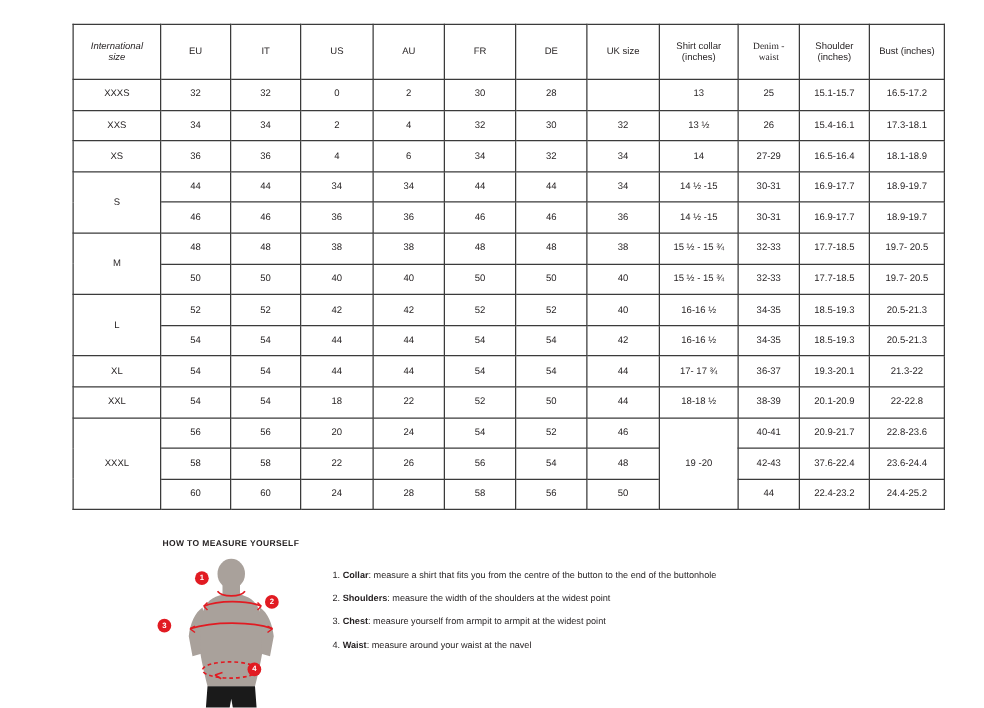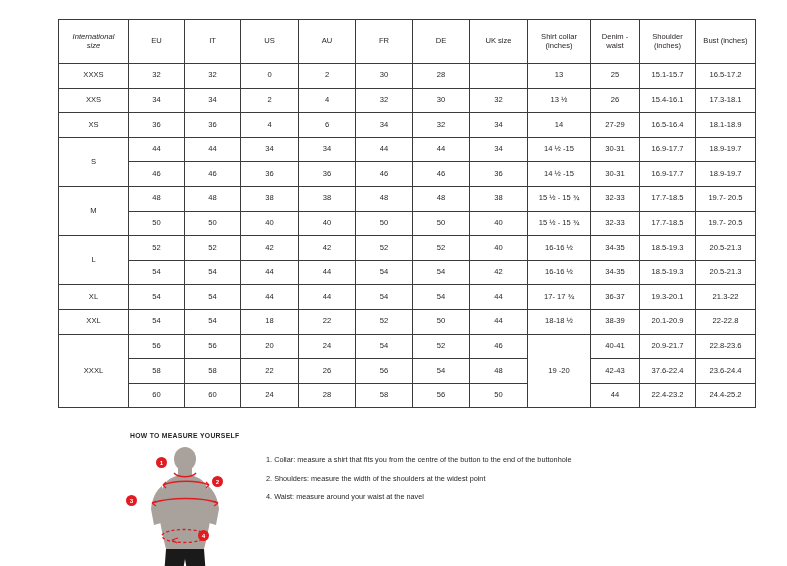--- a/index.html
+++ b/index.html
@@ -50,21 +50,21 @@
   }
   th.col-intl { width: 70px; font-style: italic; }
   th.col-eu   { width: 56px; margin-left: 45px; }
   th.col-it   { width: 56px; }
   th.col-us   { width: 58px; }
   th.col-au   { width: 57px; }
   th.col-fr   { width: 57px; }
   th.col-de   { width: 57px; }
   th.col-uk   { width: 58px; }
   th.col-collar { width: 63px; }
-  th.col-denim  { width: 49px; }
+  th.col-denim  { width: 49px; font-family: Liberation Serif, serif; }
   th.col-shoulder { width: 56px; }
   th.col-bust   { width: 60px; }
 
   .hdr-two-line { display: block; }
 
   
   .howto {
     position: absolute;
     left: 130px;
     top: 432px;
@@ -93,21 +93,21 @@
     padding: 0;
     list-style: none;
   }
   .howto-list li {
     font-size: 7.3px;
     line-height: 1.25;
     margin-bottom: 9.5px;
     color: #231f20;
     white-space: nowrap;
   }
-  .howto-list li b { font-weight: normal; }
+  .howto-list li b { font-weight: bold; }
 
   .num-badge {
     position: absolute;
     width: 11px;
     height: 11px;
     border-radius: 50%;
     background: #e11b22;
     color: #ffffff;
     font-size: 6.2px;
     line-height: 11px;
@@ -378,18 +378,19 @@
           <path d="M42 95 l6 -2 M42 95 l5 3" stroke="#e11b22" stroke-width="1.2" fill="none"></path>
         </svg>
         <span class="num-badge badge-1">1</span>
         <span class="num-badge badge-2">2</span>
         <span class="num-badge badge-3">3</span>
         <span class="num-badge badge-4">4</span>
       </div>
       <ul class="howto-list" id="howto-list">
           <li><span>1. </span><b>Collar</b><span>: measure a shirt that fits you from the centre of the button to the end of the buttonhole</span></li>
           <li><span>2. </span><b>Shoulders</b><span>: measure the width of the shoulders at the widest point</span></li>
+          <li><span>3. </span><b>Chest</b><span>: measure yourself from armpit to armpit at the widest point</span></li>
           <li><span>4. </span><b>Waist</b><span>: measure around your waist at the navel</span></li>
         </ul>
     </div>
   </div>
 
 </div>
 
 </body></html>

